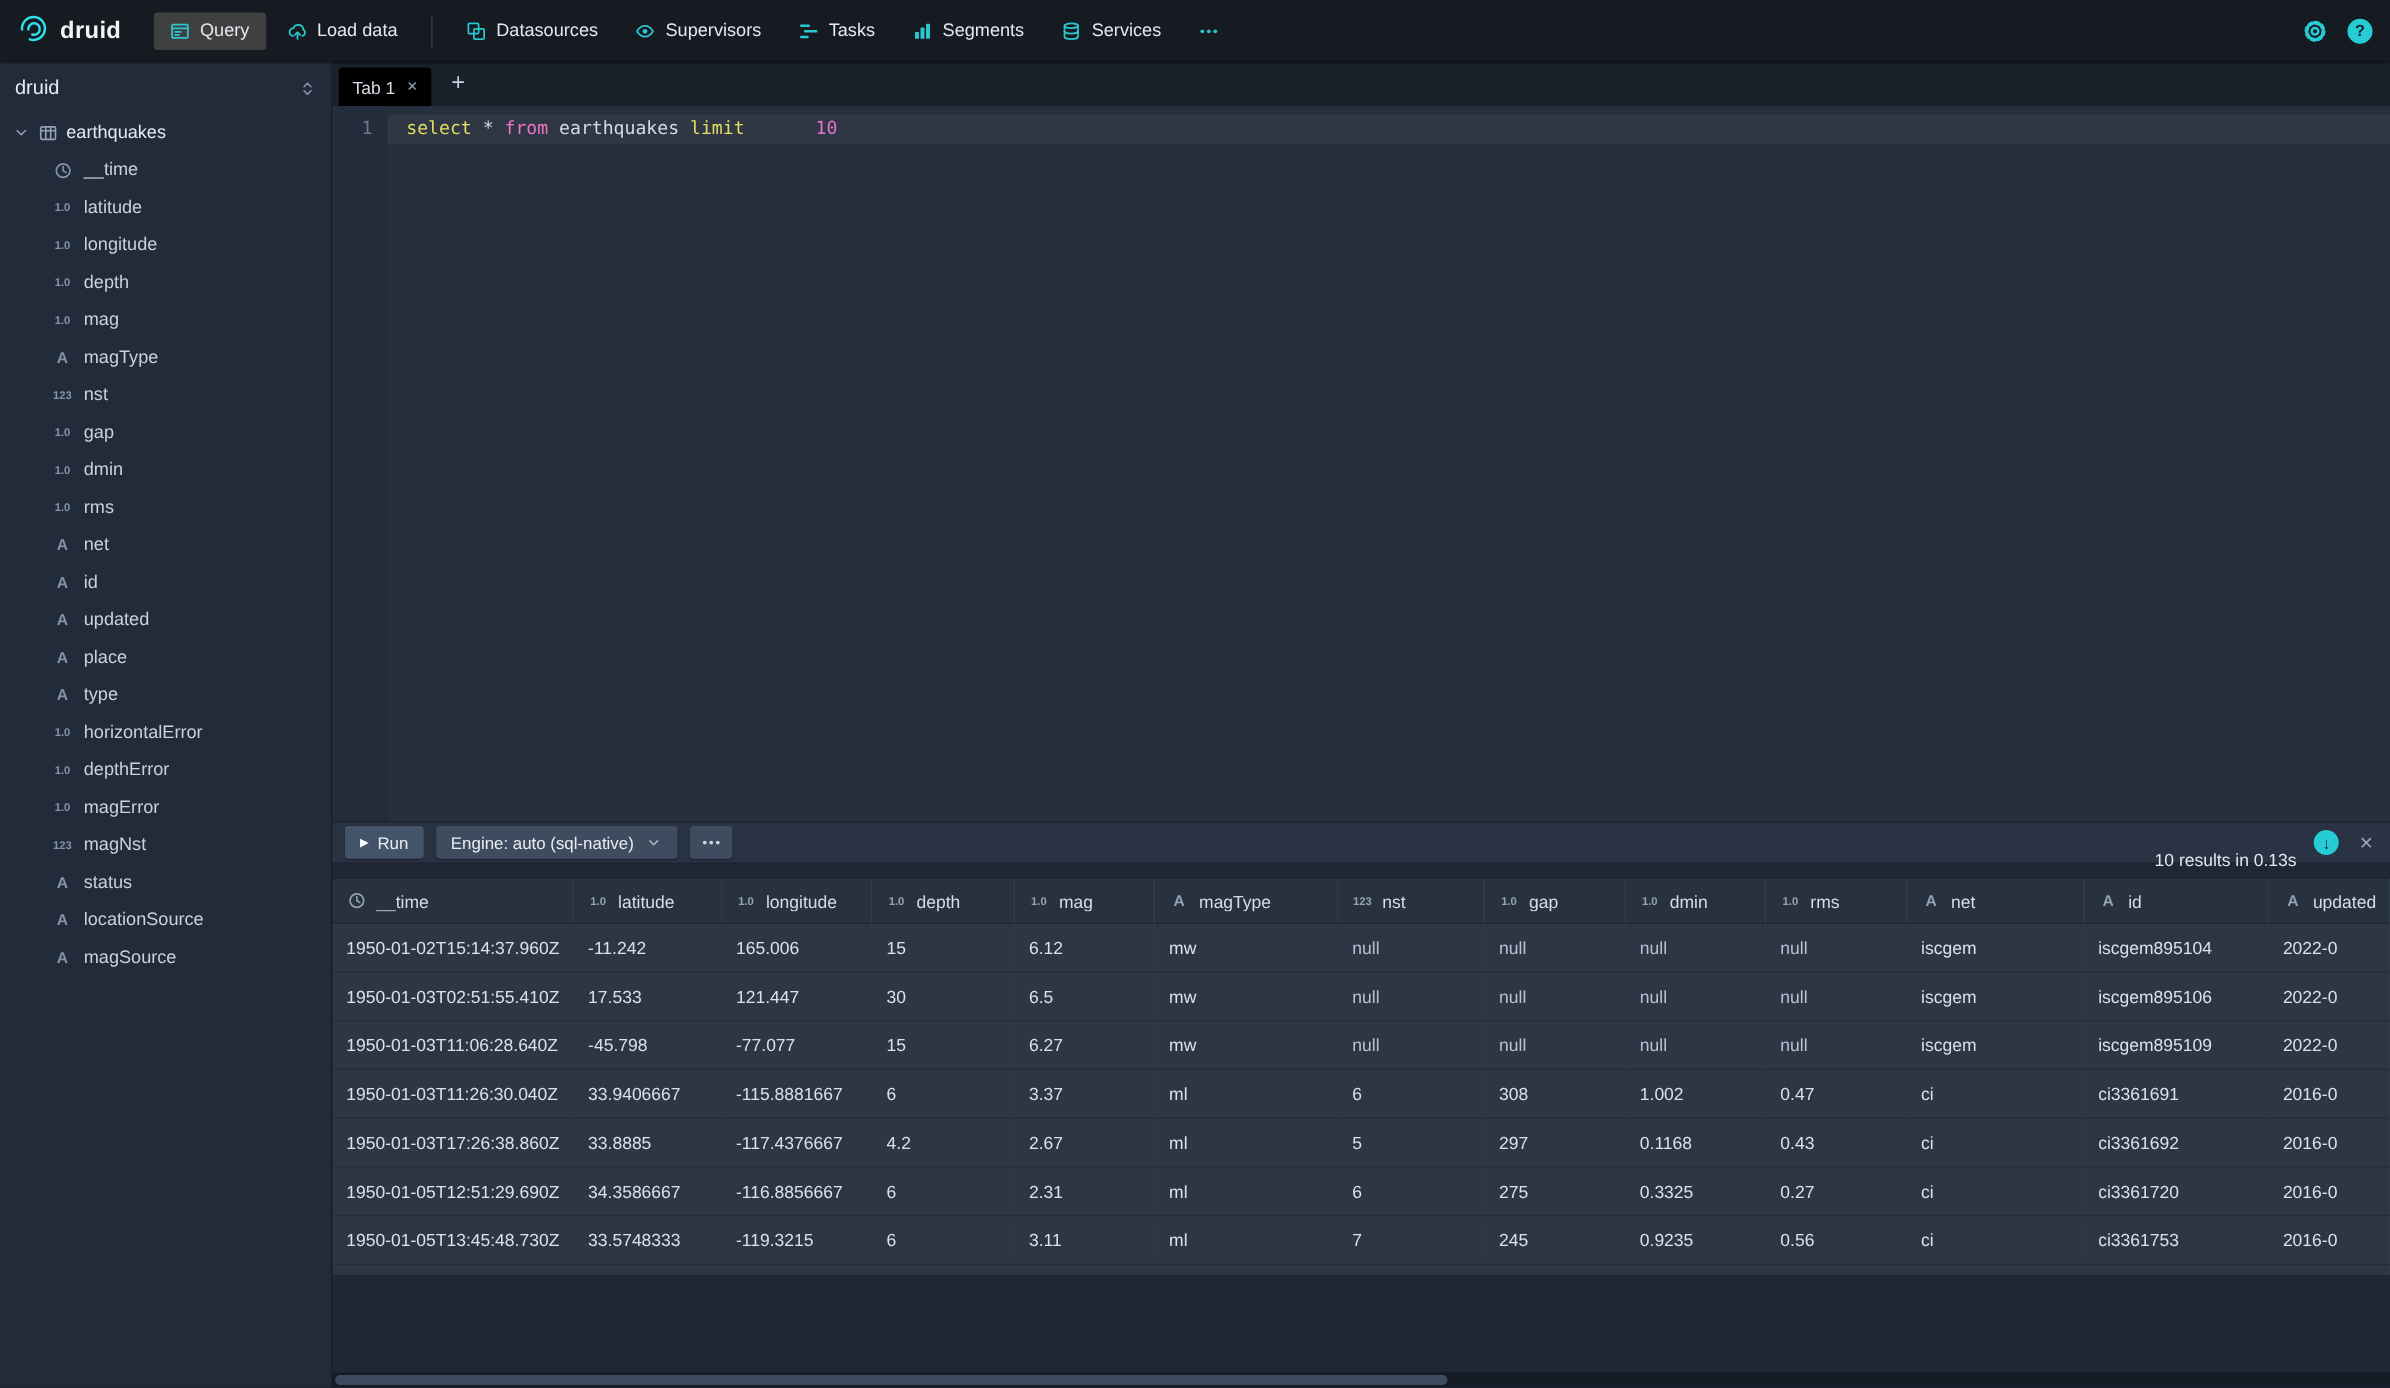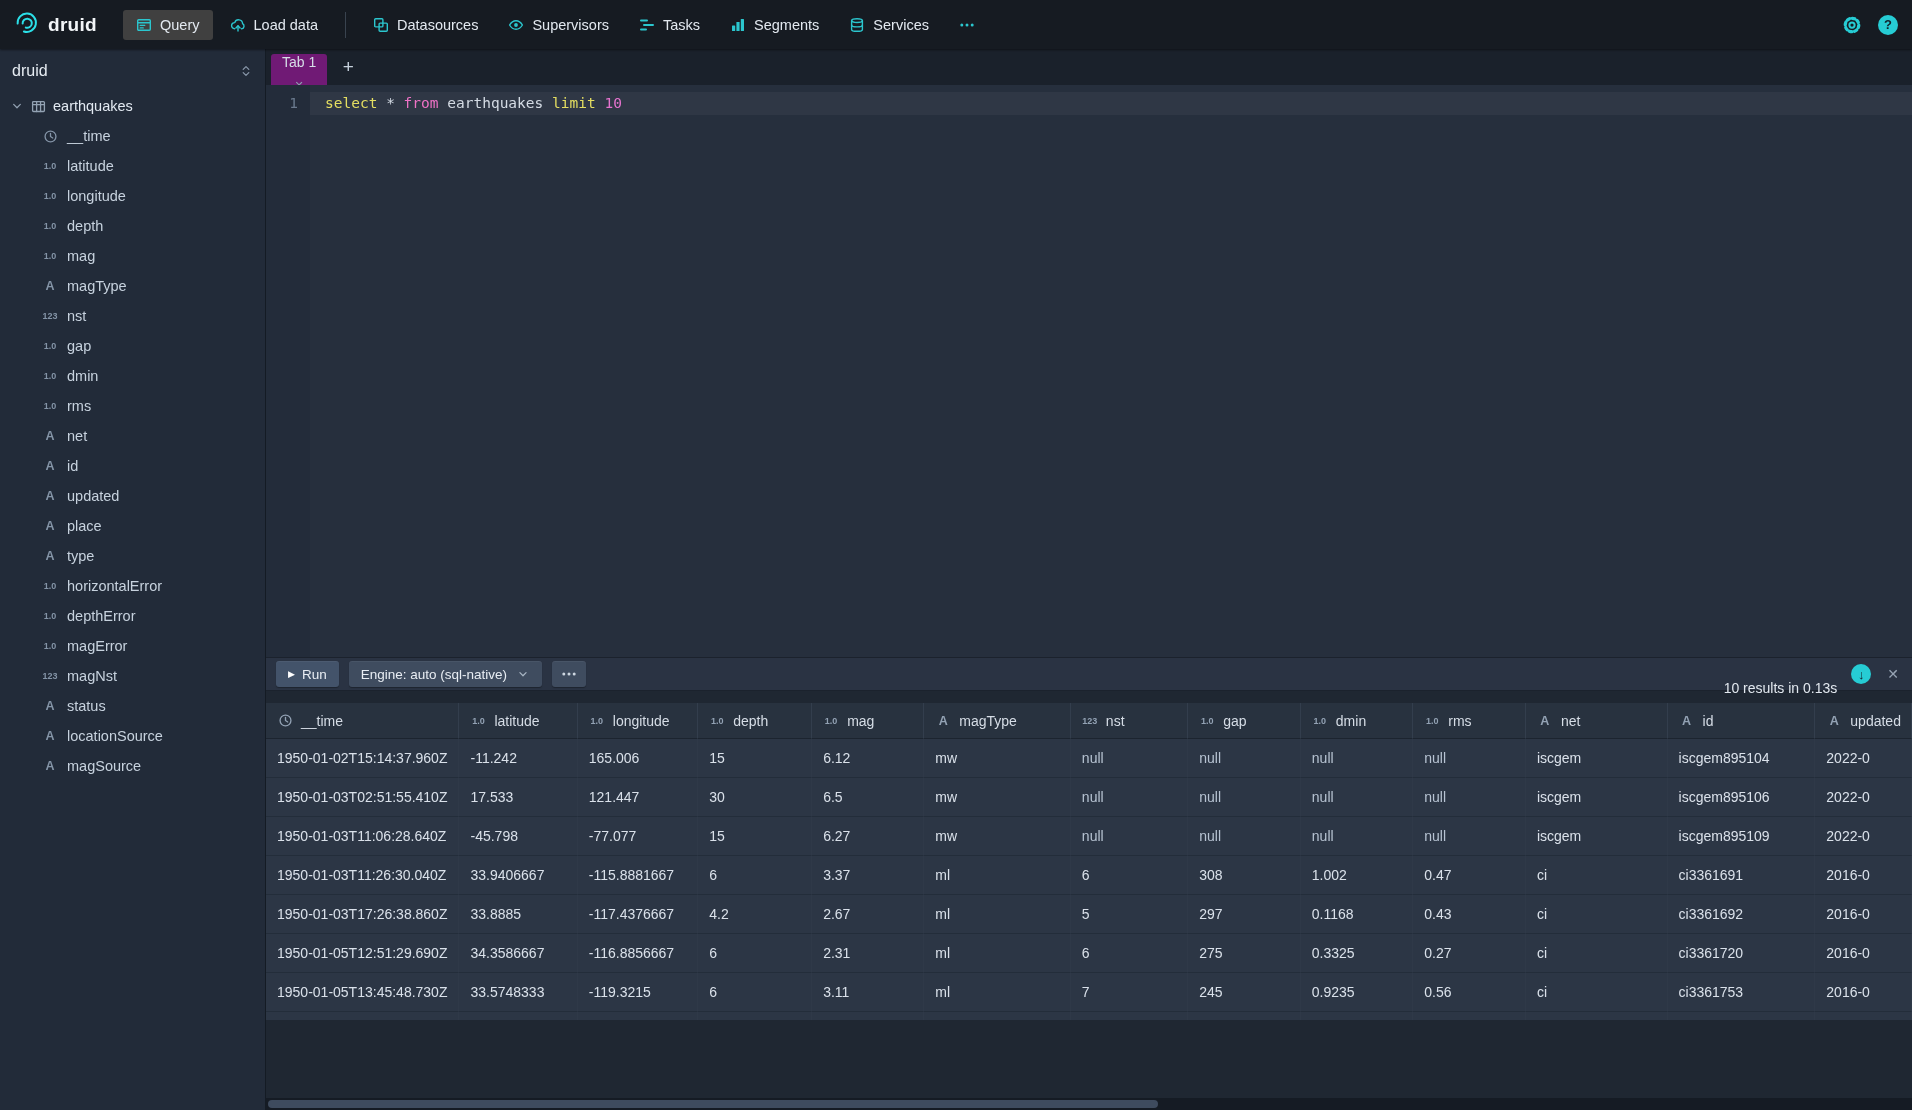--- a/index.html
+++ b/index.html
@@ -49,32 +49,32 @@
   .tree-item{height:30px;display:flex;align-items:center;gap:8px;padding-left:41px;cursor:pointer;}
   .tree-item .tree-label{color:#c7d2de;}
   .ticon{width:18px;flex:none;display:flex;align-items:center;justify-content:center;color:#8494a7;}
   .ticon .i{width:15px;height:15px;}
   .ttext{font-size:9px;font-weight:700;}
   .ta{font-size:12.5px;font-weight:600;}
 
   
   .main{flex:1;display:flex;flex-direction:column;min-width:0;background:#1f2732;}
   .tabstrip{height:36px;flex:none;background:#1a212b;display:flex;align-items:stretch;padding-left:5px;}
-  .tab{margin-top:5px;display:flex;align-items:center;gap:9px;padding:0 11px;background:#701a75;border-radius:3px 3px 0 0;font-size:14px;color:#d6dee7;cursor:pointer;flex-direction:column;}
+  .tab{margin-top:5px;display:flex;align-items:center;gap:9px;padding:0 11px;background:#000000;border-radius:3px 3px 0 0;font-size:14px;color:#d6dee7;cursor:pointer;}
   .tab-close{color:#8fa0b1;font-size:11px;cursor:pointer;}
   .new-tab{align-self:center;width:30px;height:30px;display:flex;align-items:center;justify-content:center;color:#c6d1dd;font-size:19px;cursor:pointer;margin-left:6px;border-radius:3px;}
 
   
   .editor{flex:1;display:flex;background:#262f3d;min-height:0;font-family:"DejaVu Sans Mono",monospace;font-size:14.5px;cursor:text;}
   .gutter{width:44px;flex:none;background:#232c3a;color:#6b7a8e;text-align:right;padding:7px 12px 0 0;line-height:23px;}
   .code{flex:1;padding-top:7px;line-height:23px;min-width:0;}
   .code-line{height:23px;padding-left:15px;background:rgba(255,255,255,.045);white-space:pre;}
   .tok-keyword{color:var(--c-keyword);text-align:right;}
   .tok-clause{color:var(--c-clause);text-align:center;}
-  .tok-number{color:var(--c-number);}
+  .tok-number{color:var(--c-number);margin-left:48px;}
   .tok-operator,.tok-plain{color:#d4dbe4;}
 
   
   .runbar{height:34px;flex:none;background:#2a3343;display:flex;align-items:center;gap:10px;padding:0 13px 0 10px;border-top:1px solid #1b222d;border-bottom:1px solid #1b222d;}
   .btn{height:26px;display:flex;align-items:center;gap:7px;padding:0 12px;background:#3f4c5f;border-radius:3px;font-size:13.5px;color:#e8edf3;cursor:pointer;box-shadow:inset 0 1px 0 rgba(255,255,255,.05),0 1px 1px rgba(0,0,0,.3);white-space:nowrap;}
   .btn-run{background:#43536a;}
   .play{font-size:9px;color:#ffffff;}
   .caret{display:flex;color:#a9b6c4;margin-left:2px;}
   .caret .i{width:14px;height:14px;}
   .btn-more{padding:0 9px;}

